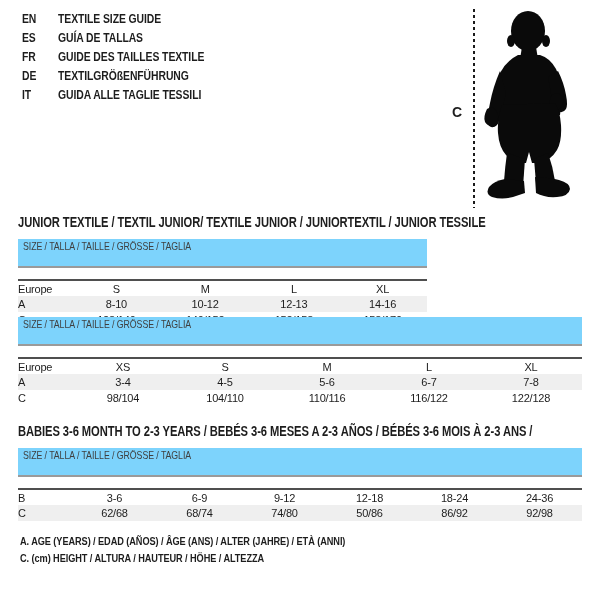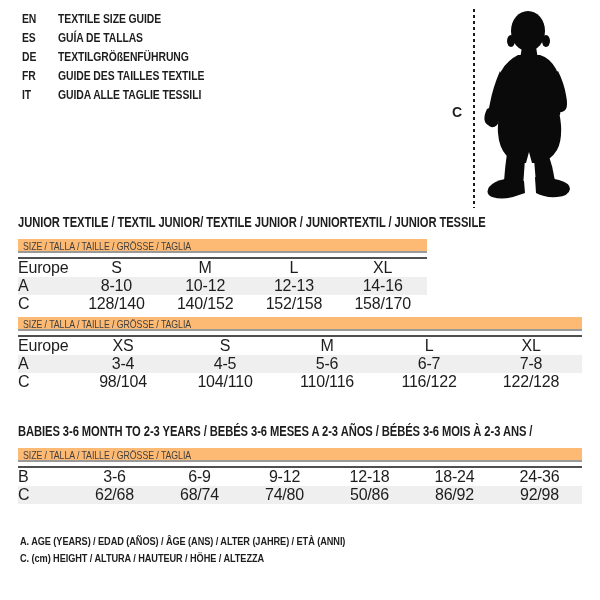--- a/index.html
+++ b/index.html
@@ -29,57 +29,57 @@
   .figure-c { position: absolute; left: 452px; top: 104px; font-weight: 700; font-size: 14px; }
   .figure-svg { position: absolute; left: 478px; top: 5px; }
   
   .section { position: absolute; left: 18px; }
   #sec-junior   { top: 215px; width: 409px; }
   #sec-children { top: 317px; width: 564px; }
   #sec-babies   { top: 424px; width: 564px; }
   .table-title { font-weight: 700; font-size: 14px; line-height: 14px; margin-bottom: 10px; }
   #sec-babies .table-title { }
   .size-bar {
-    height: 14px; line-height: 14px; background: #fdba74;
-    border-bottom: 2px solid #9a9a9a; margin-bottom: 4px;
+    height: 29px; line-height: 14px; background: #7dd3fc;
+    border-bottom: 2px solid #9a9a9a; margin-bottom: 11px;
     padding-left: 5px; font-size: 11px; color: #3f3f3f;
   }
   .size-bar .cond { vertical-align: top; }
   table.size-table {
     width: 100%; border-collapse: collapse; table-layout: fixed;
     border-top: 2px solid #4f4f4f;
   }
   table.size-table tr { height: 16px; }
-  table.size-table td { font-size: 16px; letter-spacing: -0.2px; padding: 0; vertical-align: middle; }
+  table.size-table td { font-size: 11px; letter-spacing: -0.2px; padding: 0; vertical-align: middle; }
   td.lbl { width: 54px; text-align: left; padding-left: 4px; }
   td.val { text-align: center; }
   tr.alt { background: #efefef; }
   
   .notes { position: absolute; left: 20px; top: 533px; }
   .note-line { font-weight: 700; font-size: 11.5px; line-height: 17px; }
 </style>
 </head>
 <body>
 
 <div class="lang-list">
     <div class="lang-row">
       <span class="lang-code cond">EN</span>
       <span class="lang-title cond">TEXTILE SIZE GUIDE</span>
     </div>
     <div class="lang-row">
       <span class="lang-code cond">ES</span>
       <span class="lang-title cond">GUÍA DE TALLAS</span>
     </div>
     <div class="lang-row">
+      <span class="lang-code cond">FR</span>
+      <span class="lang-title cond">GUIDE DES TAILLES TEXTILE</span>
+    </div>
+    <div class="lang-row">
       <span class="lang-code cond">DE</span>
       <span class="lang-title cond">TEXTILGRÖßENFÜHRUNG</span>
-    </div>
-    <div class="lang-row">
-      <span class="lang-code cond">FR</span>
-      <span class="lang-title cond">GUIDE DES TAILLES TEXTILE</span>
     </div>
     <div class="lang-row">
       <span class="lang-code cond">IT</span>
       <span class="lang-title cond">GUIDA ALLE TAGLIE TESSILI</span>
     </div>
   </div>
 
 <div class="figure-line"></div>
 <div class="figure-c">C</div>
 <svg class="figure-svg" width="102" height="206" viewBox="0 0 102 206" aria-hidden="true">

